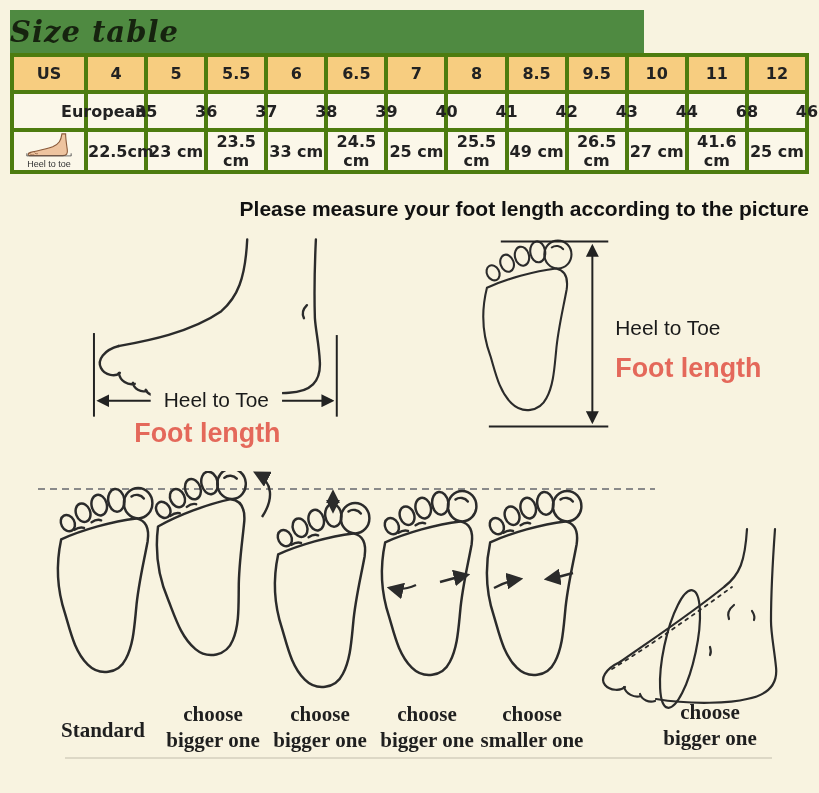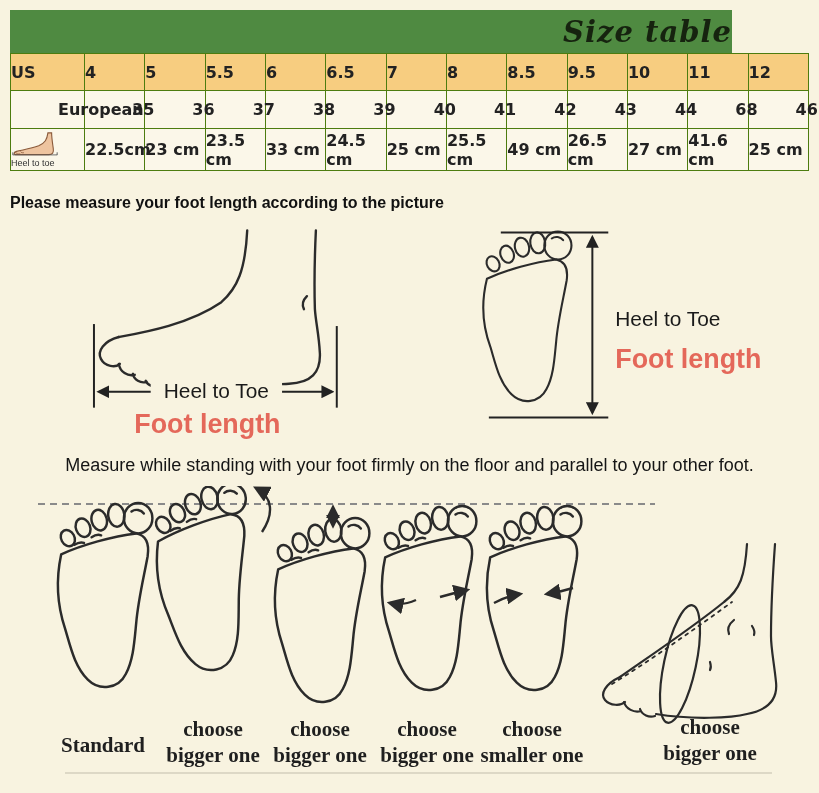--- a/index.html
+++ b/index.html
@@ -6,44 +6,44 @@
     --bg:#f8f3e0; --cell:#fbf7e9; --orange:#f7cd80; --green:#4f8a41;
     --salmon:#e4685a; --ink:#1c1c1c; --line:#2b2b2b;
   }
   *{box-sizing:border-box; margin:0; padding:0;}
   html,body{width:819px; height:793px; overflow:hidden;}
   body{background:var(--bg); font-family:"Liberation Sans", sans-serif; color:var(--ink);}
   .wrap{width:819px; height:793px; padding:10px 10px 0 10px;}
 
   
   .title-bar{
-    width:722px; height:43px; background:var(--green);
-    display:flex; align-items:center; justify-content:flex-end;
+    width:634px; height:43px; background:var(--green);
+    display:flex; align-items:center; justify-content:flex-start;
   }
   .title-bar span{
     font-family:"DejaVu Serif", serif; font-style:italic; font-weight:700;
     font-size:29px; color:#16230f; letter-spacing:1px;
   }
   table.size{width:799px; border-collapse:collapse; table-layout:fixed;}
   table.size col.c0{width:74px;}
   table.size td{
-    border:1px solid #4d7c0f; vertical-align:middle;
+    border:4px solid #4d7c0f; text-align:center; vertical-align:middle;
     background:var(--cell); font-family:"DejaVu Sans", sans-serif;
     font-weight:700; font-size:16px; color:#222;
   }
   tr.r-us td{background:var(--orange); height:37px;}
   tr.r-eu td{height:38px;padding-left:47px;}
   tr.r-heel td{height:42px;}
   td.lbl{font-family:"Liberation Serif", serif; font-size:17px; font-weight:700;}
   td.heel-lbl{padding:1px 0;}
   .heel-cap{font-family:"Liberation Sans", sans-serif; font-weight:400; font-size:9px; color:#333; margin-top:-2px;}
 
   
   .measure-heading{
-    margin-top:23px; text-align:left; font-weight:700; font-size:16px; color:#111;
+    margin-top:23px; text-align:right; font-weight:700; font-size:21px; color:#111;
   }
   .standing-note{
     text-align:center; font-weight:400; font-size:18px; color:#151515; margin-top:3px;
   }
 
   
   .diagrams{display:flex; margin-top:14px; height:226px;}
   .d-left{margin-left:76px;}
   .d-right{margin-left:108px; margin-top:2px;}
   svg text.arrow-lab{font-family:"Liberation Sans", sans-serif; font-size:21px; fill:#1a1a1a; font-weight:400;}
@@ -178,21 +178,20 @@
       <g stroke="#222" stroke-width="2">
         <line x1="40" y1="4" x2="148" y2="4"></line>
         <line x1="28" y1="190" x2="148" y2="190"></line>
         <line x1="132" y1="9" x2="132" y2="185" marker-start="url(#ahR)" marker-end="url(#ahR)"></line>
       </g>
       <text class="arrow-lab" x="155" y="98">Heel to Toe</text>
       <text class="len-lab" x="155" y="140">Foot length</text>
     </svg>
   </div>
 
-  <div class="standing-note">Measure while standing with your foot firmly on the floor and parallel to your other foot.</div>
 
   <svg width="819" height="292" viewBox="0 0 819 292" style="margin-top:10px; display:block;">
     <defs>
       <marker id="ahB" viewBox="0 0 10 10" refX="8" refY="5" markerWidth="7" markerHeight="7" orient="auto-start-reverse">
         <path d="M0,0 L10,5 L0,10 z" fill="#2b2b2b"></path>
       </marker>
       <g id="fp" fill="none" stroke="var(--line)" stroke-width="2.6" stroke-linecap="round" stroke-linejoin="round">
         <path d="M 16,54 C 10,82 12,108 20,132 C 26,152 30,172 44,186 C 56,198 76,196 84,180 C 92,165 93,146 95,126 C 97,102 103,78 107,56 C 109,42 105,34 95,32 C 70,35 38,44 16,54 Z"></path>
         <ellipse cx="97" cy="16" rx="15" ry="16"></ellipse>
         <path d="M 90,9 c 4,-3 10,-2 13,2"></path>

